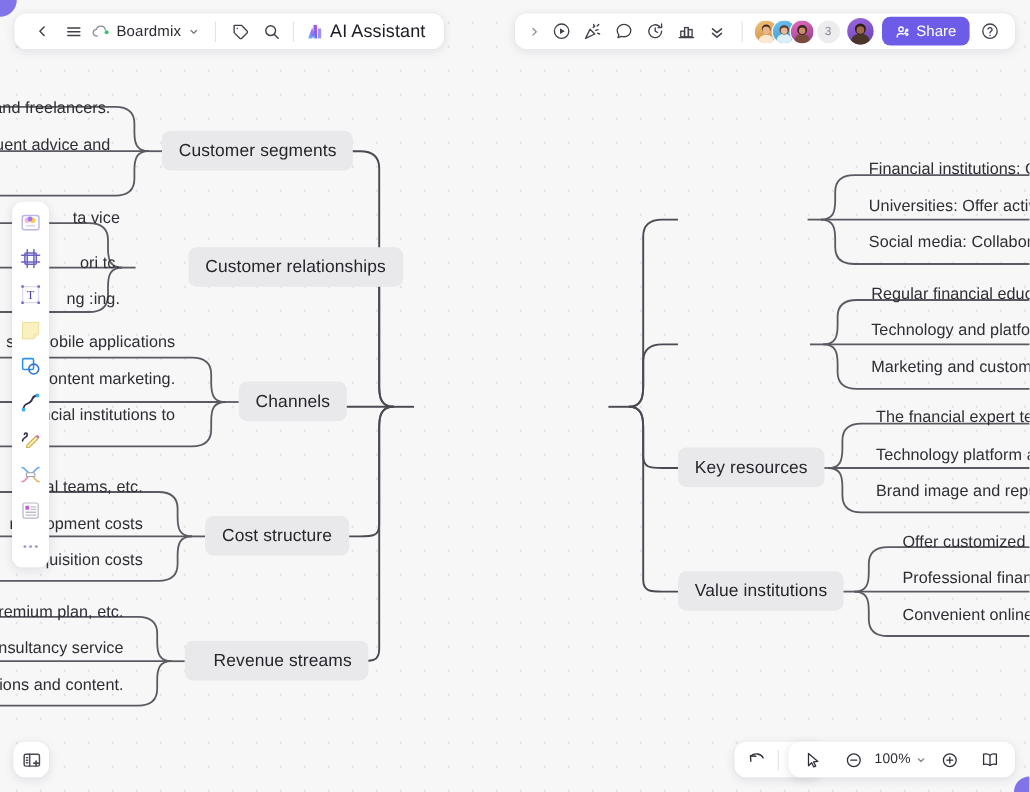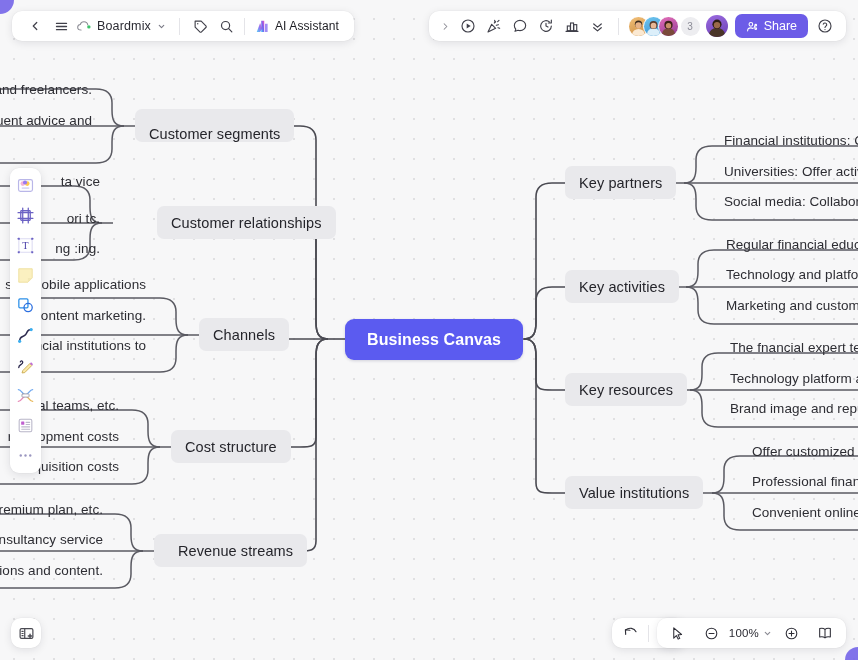--- a/index.html
+++ b/index.html
@@ -71,21 +71,21 @@
     border-radius:5px;
     flex:0 0 auto;
   }
   .tb-sep { width:1px; height:17px; background:#E4E4E8; margin:0 7px; flex:0 0 auto; }
 
   .brand { display:flex; align-items:center; gap:5px; padding:0 6px 0 3px; }
   .brand .bname { font-size:12.5px; color:#2B2B33; letter-spacing:.15px; }
   .brand .chev { font-size:9px; color:#7A7A86; margin-left:1px; }
 
   .ai-btn { display:flex; align-items:center; gap:4px; padding:0 5px 0 6px; }
-  .ai-btn .ai-label { font-size:12px; color:#1C1C22; letter-spacing:.1px; }
+  .ai-btn .ai-label { font-size:15px; color:#1C1C22; letter-spacing:.1px; }
 
   
   .avatars { display:flex; align-items:center; margin-left:2px; }
   .av {
     width:21px; height:21px; border-radius:50%;
     border:1.6px solid #fff; margin-left:-6px;
     background-size:cover; position:relative; overflow:hidden;
     flex:0 0 auto;
   }
   .av:first-child { margin-left:0; }
@@ -209,25 +209,22 @@
       <path d="M160,447 L-20,447"></path>
       <path d="M160,447 C150,447 148,453 148,463 L148,470 C148,480 142,484 132,484 L-20,484"></path>
 
       <path d="M154,551 L143,551"></path>
       <path d="M143,551 C133,551 131,545 131,535 L131,528 C131,518 125,514 115,514 L-20,514"></path>
       <path d="M143,551 L-20,551"></path>
       <path d="M143,551 C133,551 131,557 131,567 L131,574 C131,584 125,588 115,588 L-20,588"></path>
     </g>
   </svg>
 
-  <div class="node root" style="left:345px; top:319px;">
-    <span>Business Canvas</span>
-  </div>
-
-  <div class="node" style="left:135px; top:109px;align-items:flex-end;">
+
+  <div class="node" style="left:135px; top:109px;">
     <span>Customer segments</span>
   </div>
   <div class="node" style="left:113px; top:206px;margin-left:44px;">
     <span>Customer relationships</span>
   </div>
   <div class="node" style="left:199px; top:318px;">
     <span>Channels</span>
   </div>
   <div class="node" style="left:171px; top:430px;">
     <span>Cost structure</span>
@@ -248,26 +245,20 @@
   <div class="leaf left" style="top:337px; right:712px; width:400px;">an        ncial institutions to</div>
 
   <div class="leaf left" style="top:397px; right:739px; width:400px;">s,        ical teams, etc.</div>
   <div class="leaf left" style="top:428px; right:739px; width:400px;">rm        elopment costs</div>
   <div class="leaf left" style="top:458px; right:739px; width:400px;">on        quisition costs</div>
 
   <div class="leaf left" style="top:501px; right:755px; width:400px;">premium plan, etc.</div>
   <div class="leaf left" style="top:531px; right:755px; width:400px;">onsultancy service</div>
   <div class="leaf left" style="top:562px; right:755px; width:400px;">ctions and content.</div>
 
-  <div class="node" style="left:565px; top:166px;">
-    <span>Key partners</span>
-  </div>
-  <div class="node" style="left:565px; top:270px;">
-    <span>Key activities</span>
-  </div>
   <div class="node" style="left:565px; top:373px;justify-content:flex-end;">
     <span>Key resources</span>
   </div>
   <div class="node" style="left:565px; top:476px;">
     <span>Value institutions</span>
   </div>
 
   <div class="leaf right" style="top:132px; left:724px;">Financial institutions: Co</div>
   <div class="leaf right" style="top:163px; left:724px;">Universities: Offer activiti</div>
   <div class="leaf right" style="top:193px; left:724px;">Social media: Collaborate</div>

